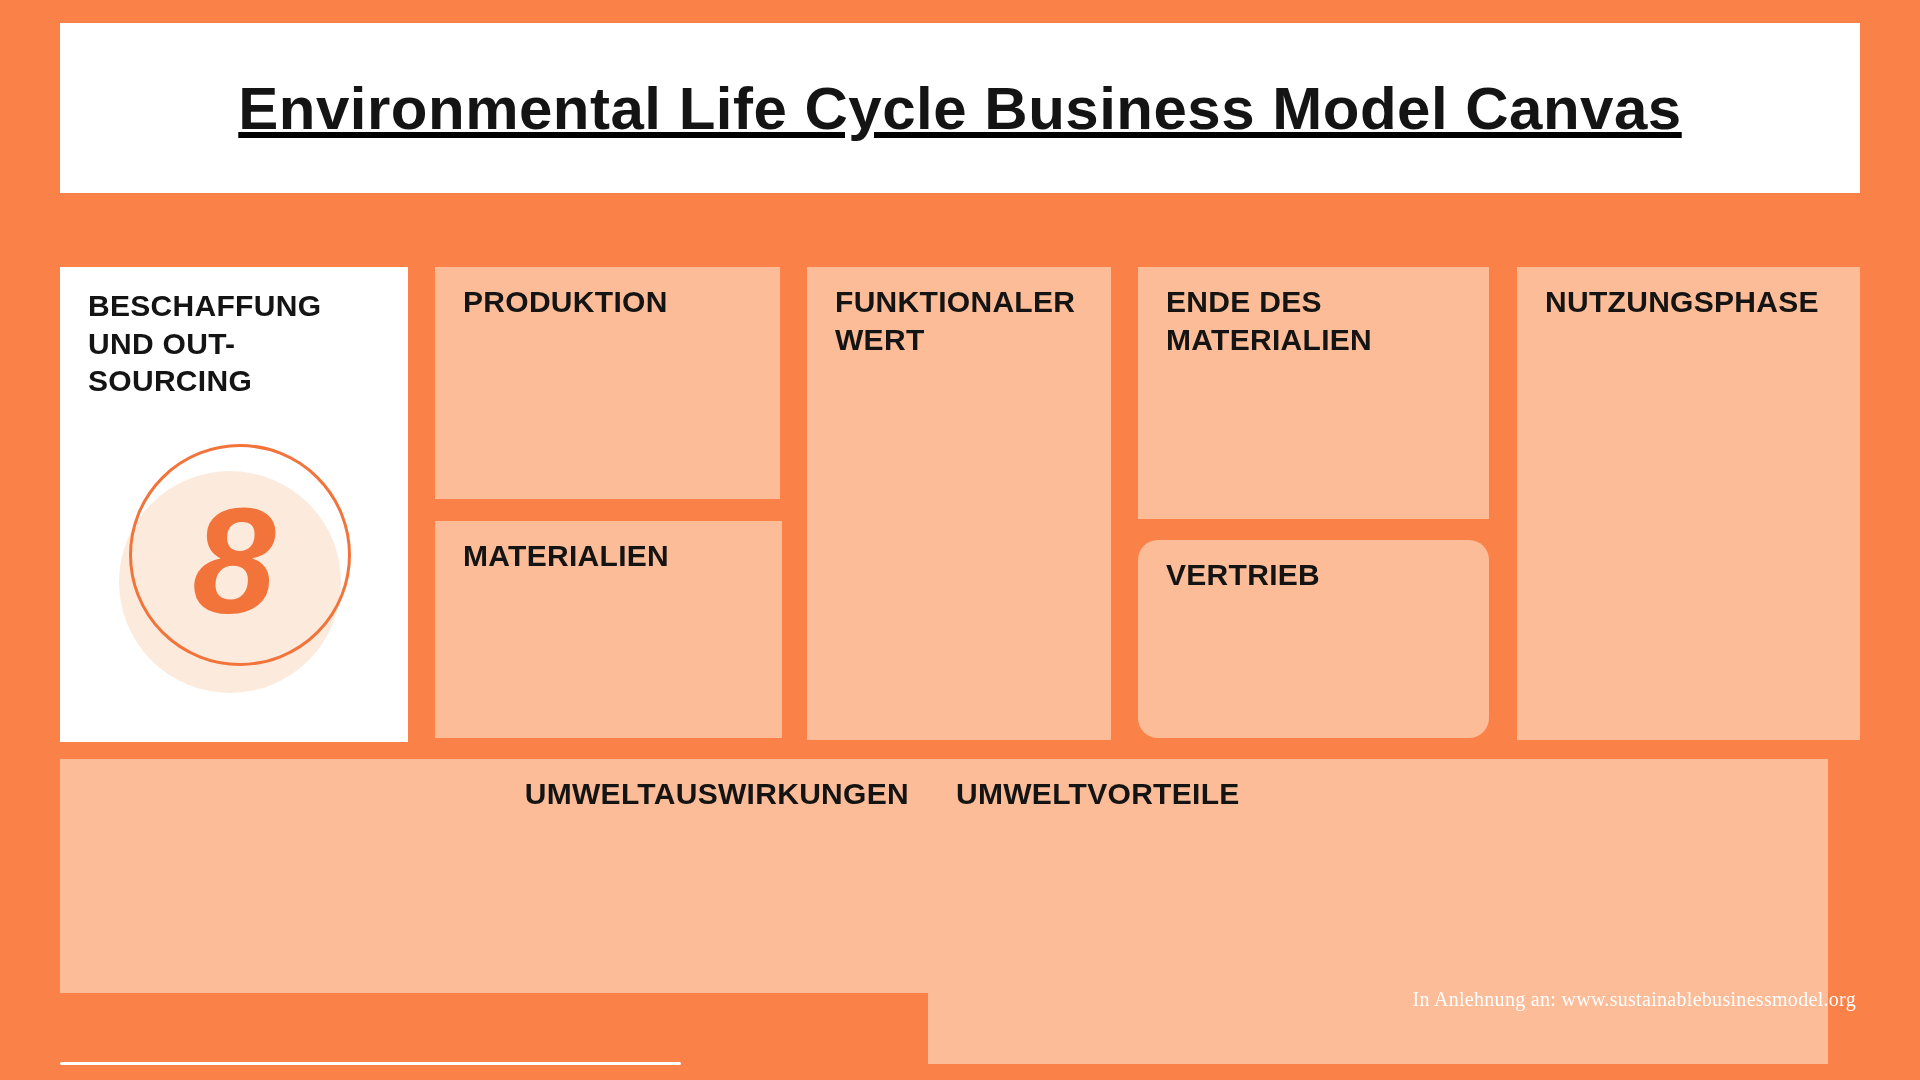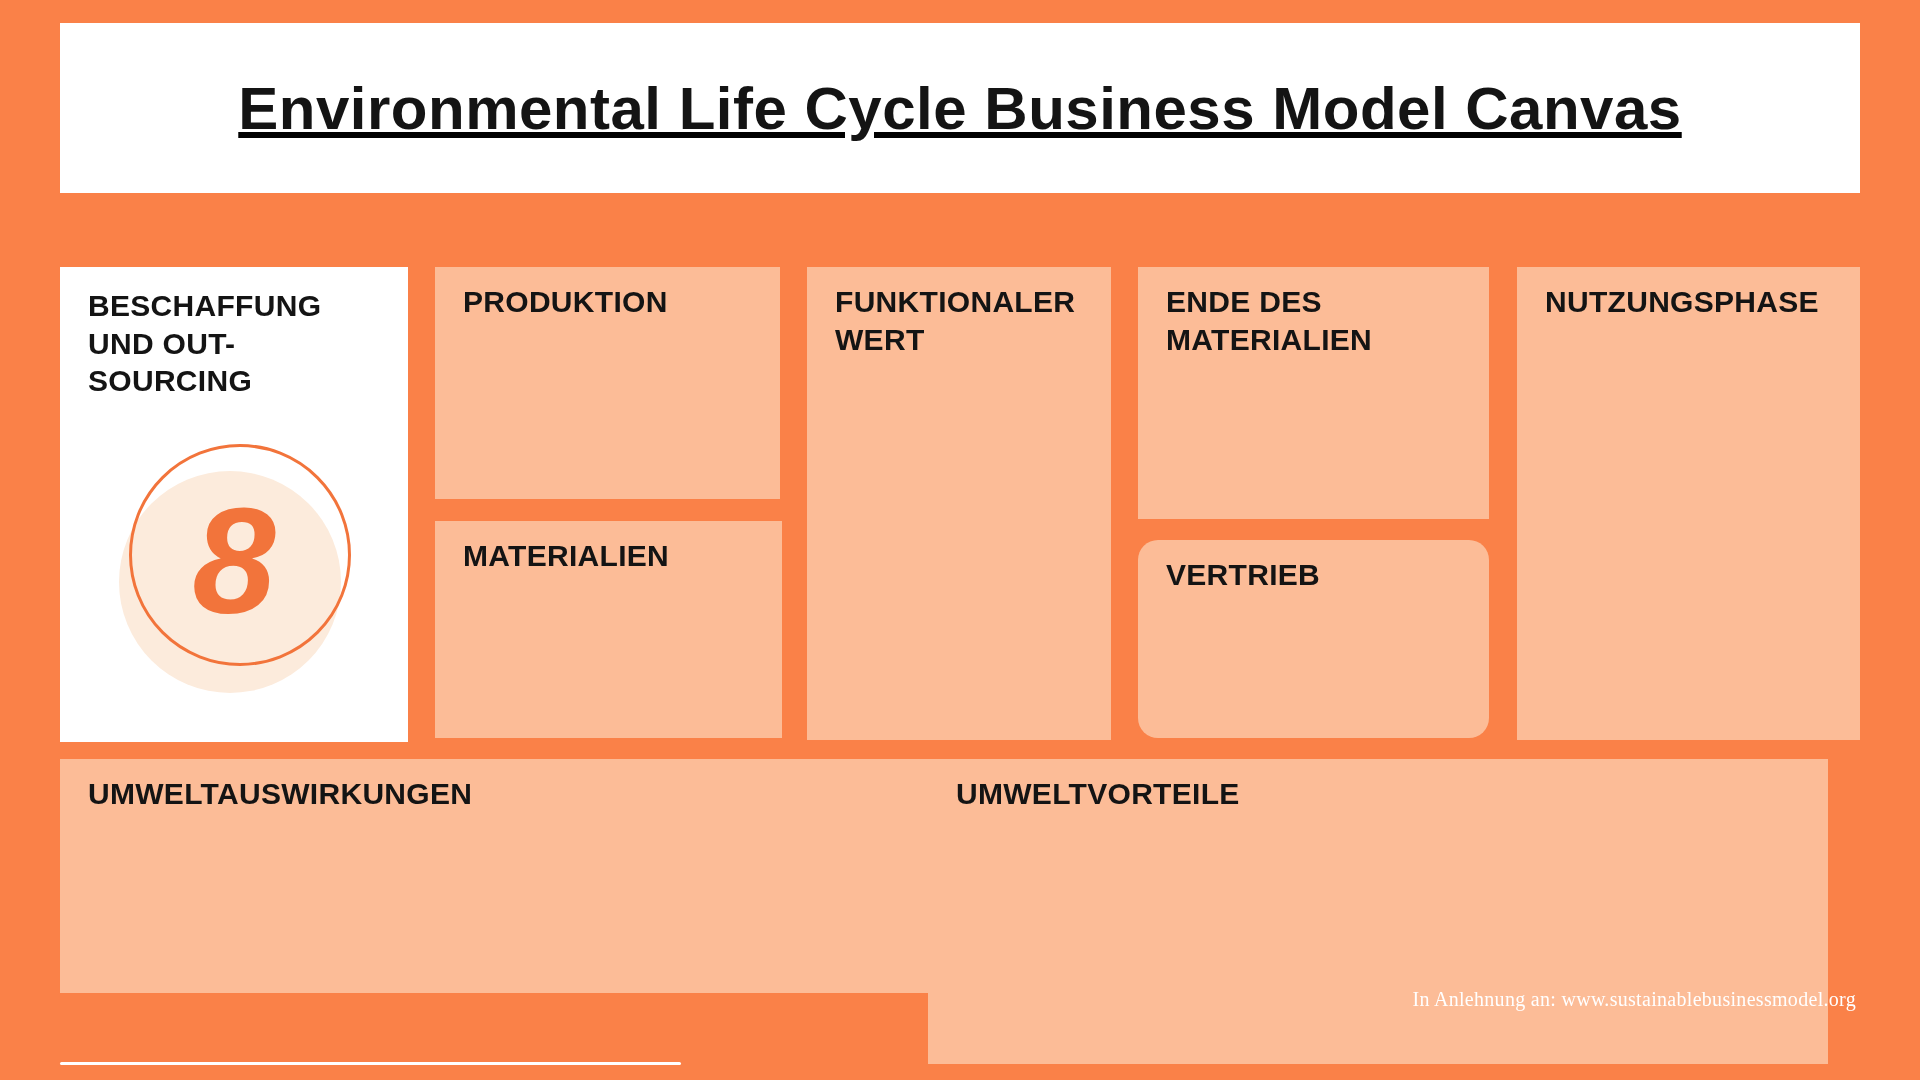--- a/index.html
+++ b/index.html
@@ -42,21 +42,21 @@
     white-space:pre-line;
   }
   
   .sec-beschaffung{left:60px;top:245px;width:348px;height:475px;padding-top:20px;}
   .sec-produktion{left:435px;top:245px;width:345px;height:232px;}
   .sec-materialien{left:435px;top:499px;width:347px;height:217px;}
   .sec-funktionaler{left:807px;top:245px;width:304px;height:473px;}
   .sec-ende{left:1138px;top:245px;width:351px;height:252px;}
   .sec-vertrieb{left:1138px;top:518px;width:351px;height:198px;border-radius:20px;}
   .sec-nutzungsphase{left:1517px;top:245px;width:343px;height:473px;}
-  .sec-umweltauswirkungen{left:60px;top:737px;width:877px;height:234px;}
+  .sec-umweltauswirkungen{left:60px;top:737px;width:877px;height:234px;text-align:right;}
   .sec-umweltvorteile{left:928px;top:737px;width:900px;height:305px;}
   
   .badge-fill{
     position:absolute;left:59px;top:204px;width:222px;height:222px;
     border-radius:50%;background:var(--circle-fill);
   }
   .badge-ring{
     position:absolute;left:69px;top:177px;width:222px;height:222px;
     border-radius:50%;border:3px solid var(--accent-orange);
     display:flex;align-items:center;justify-content:center;

